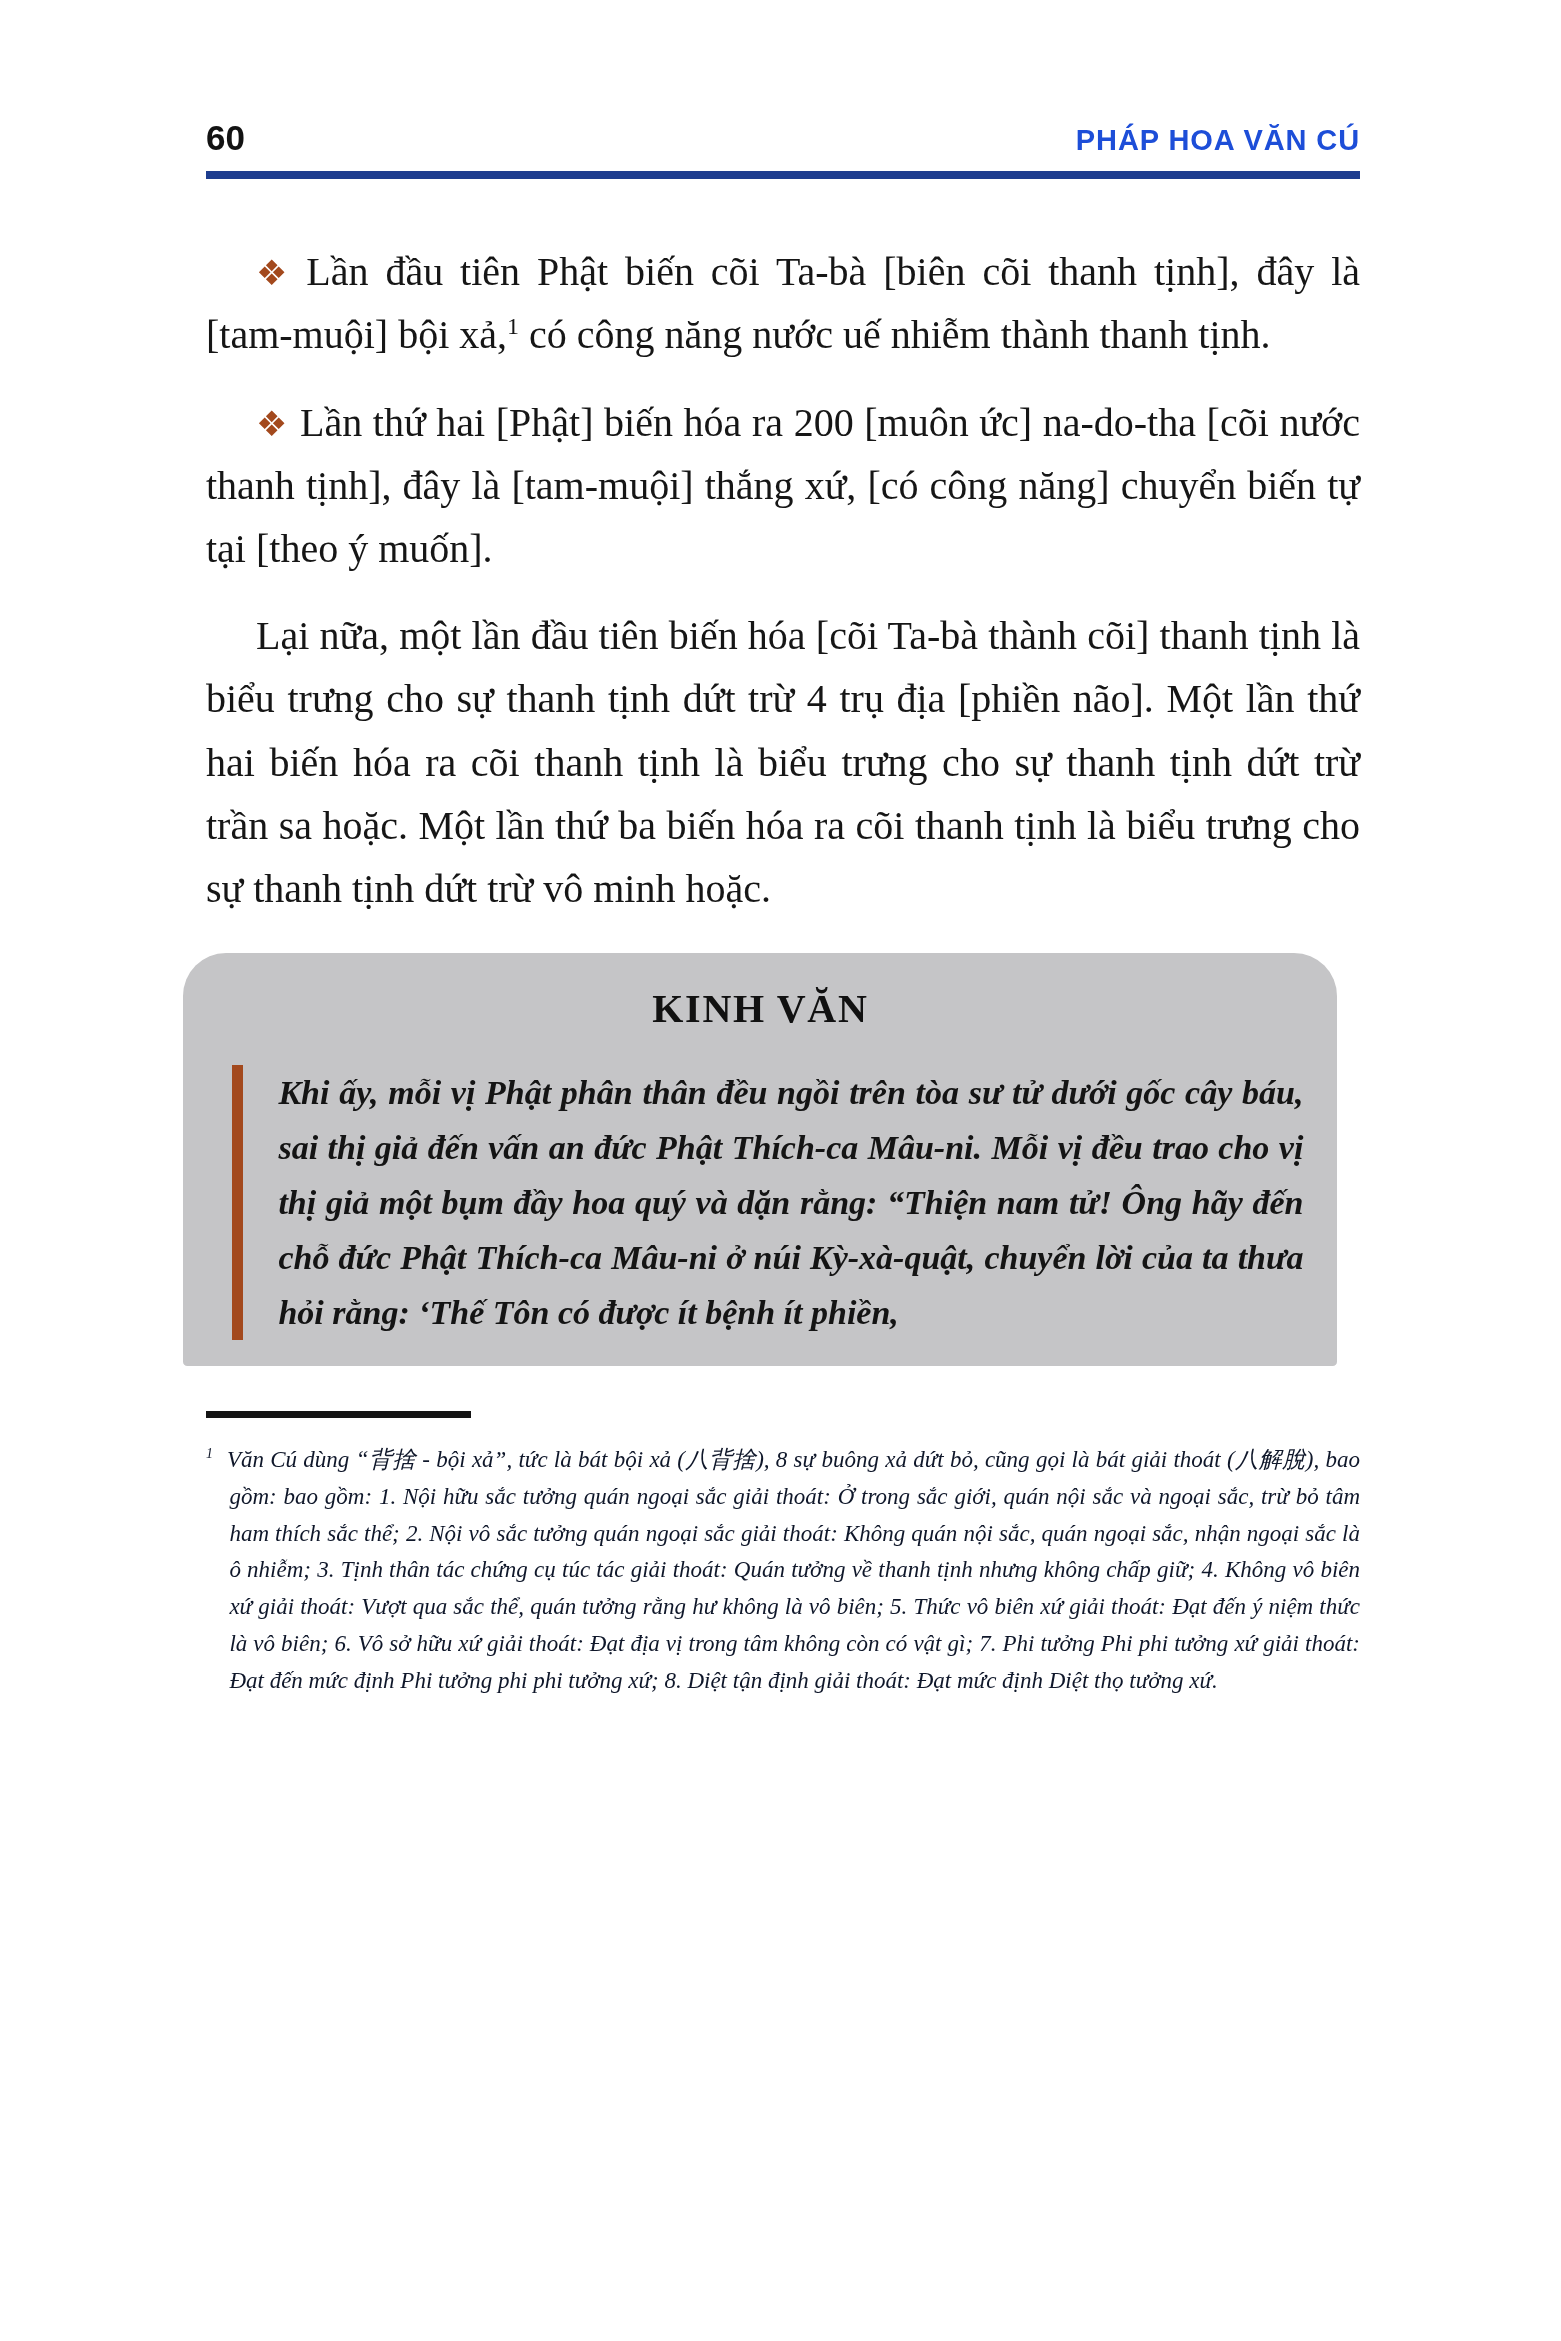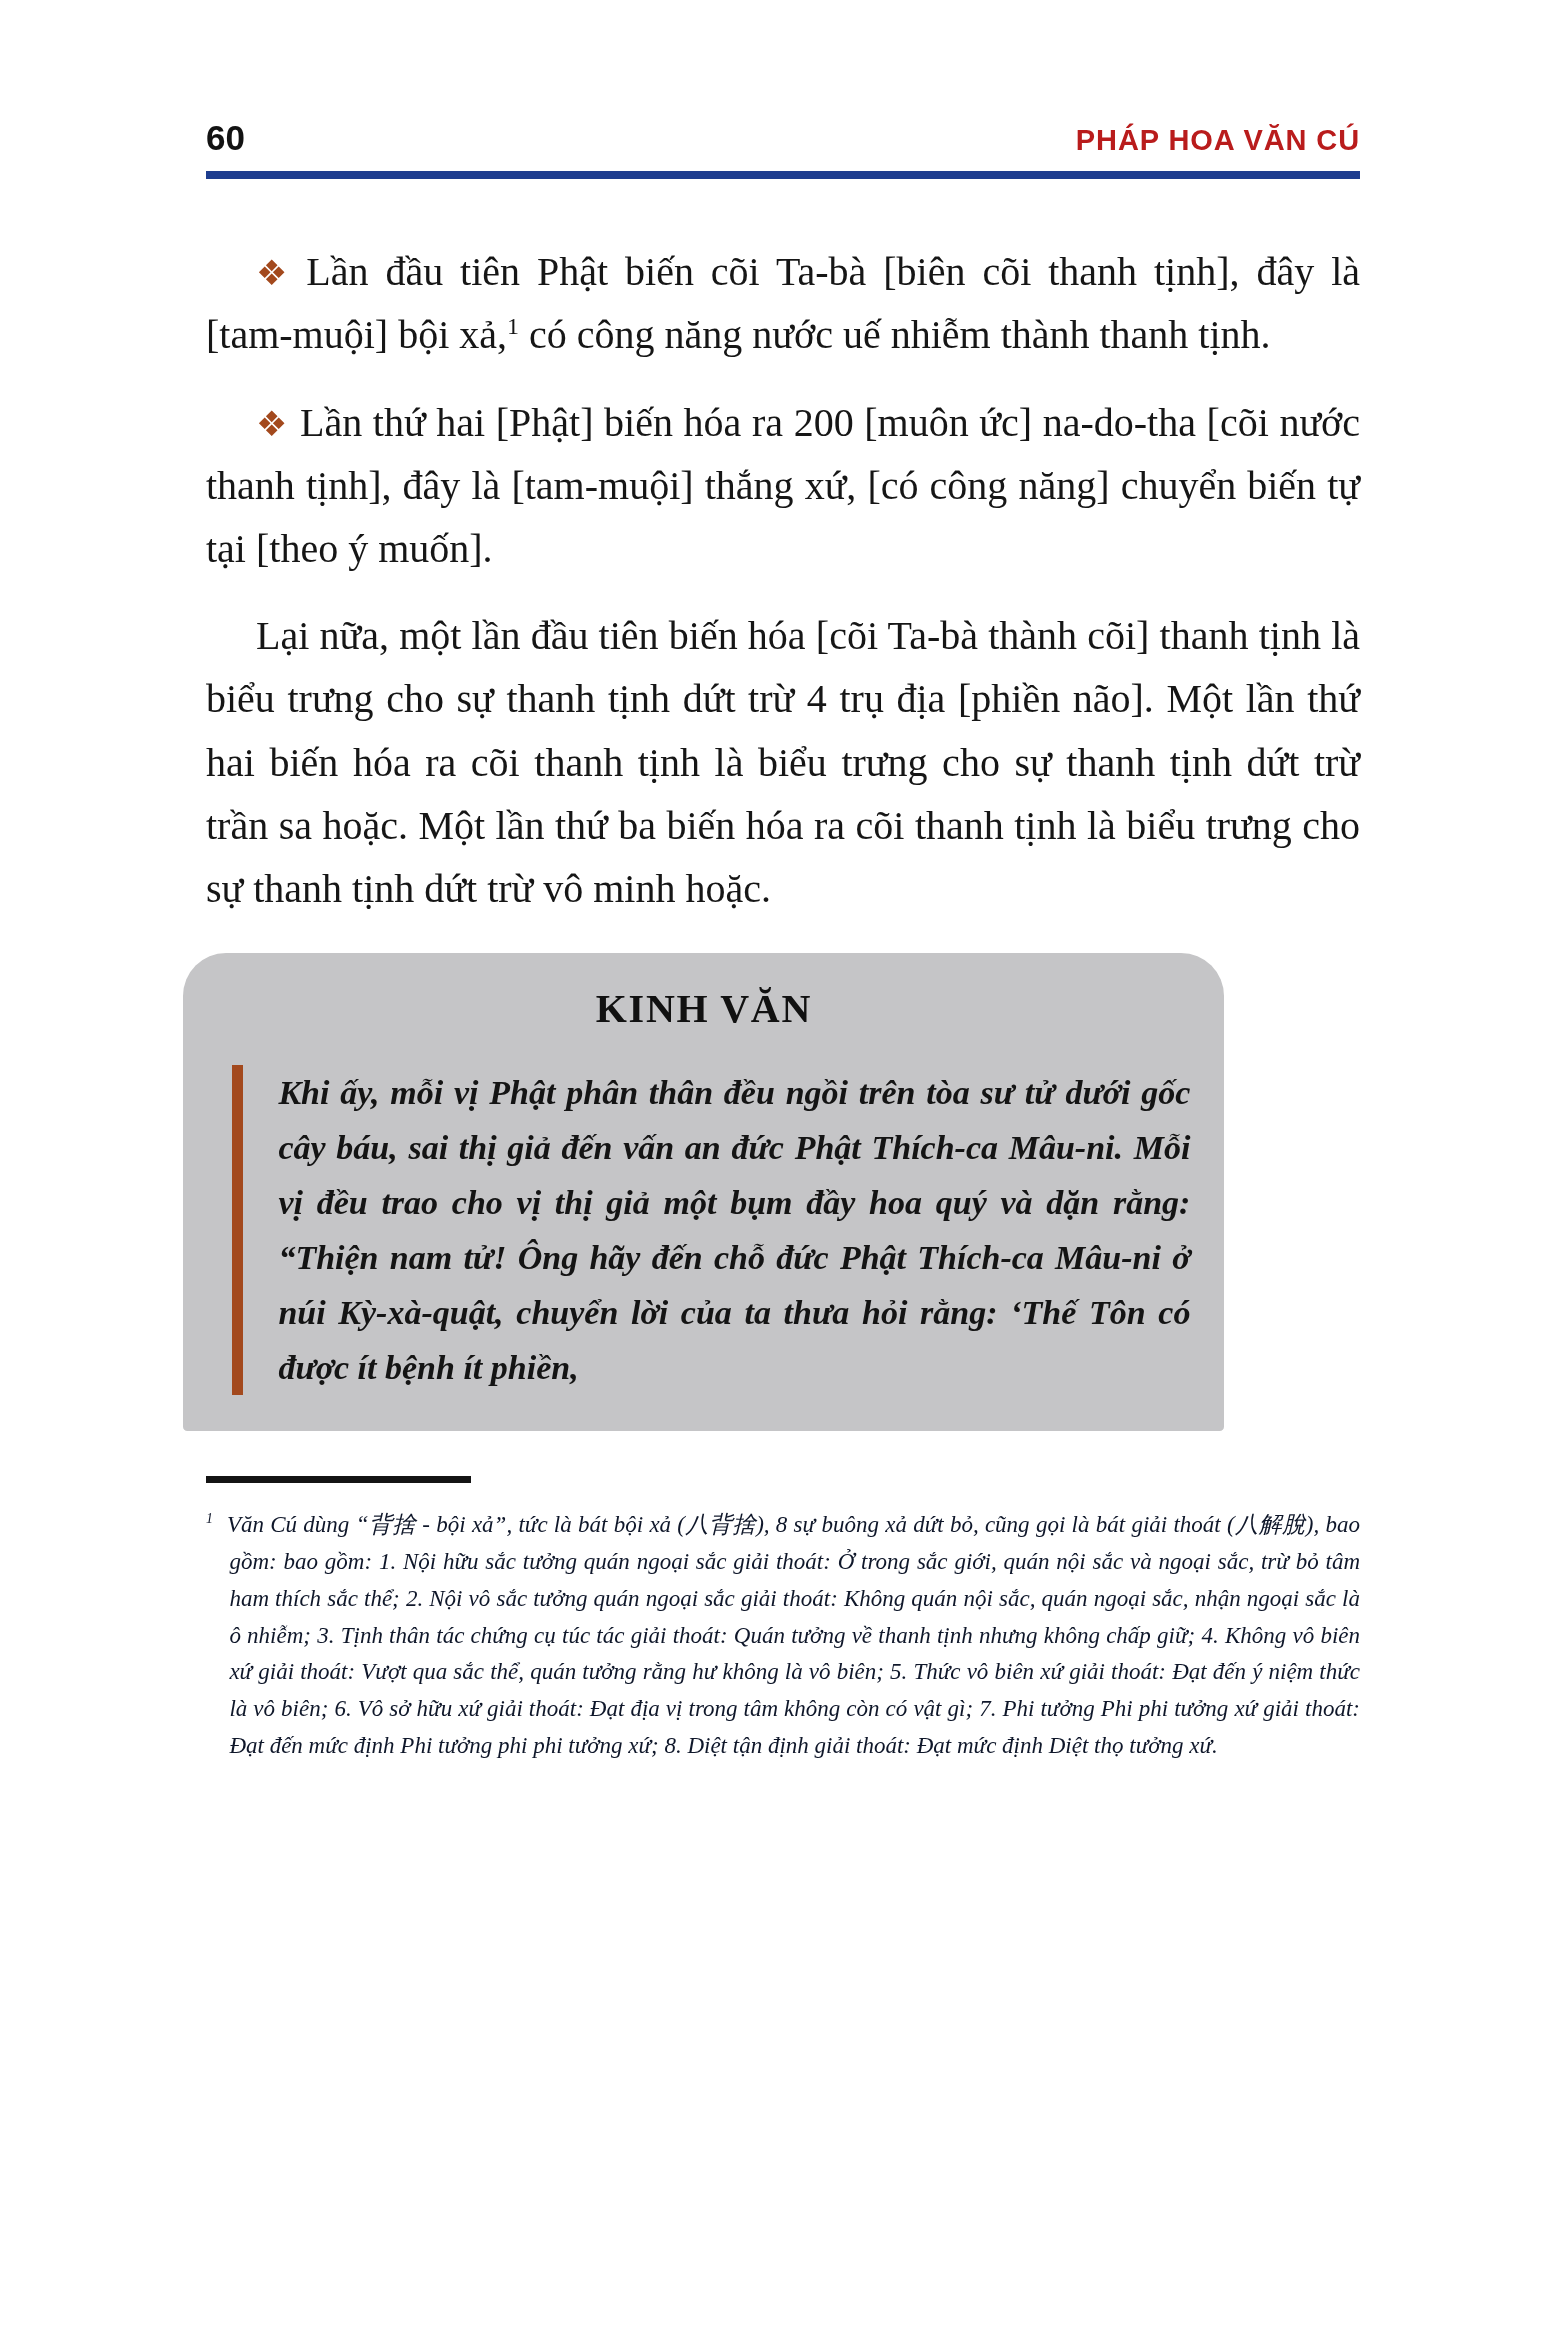--- a/index.html
+++ b/index.html
@@ -33,21 +33,21 @@
     font-size: 35px;
     line-height: 1;
     color: #121212;
   }
   .running-title {
     font-family: "Liberation Sans", sans-serif;
     font-weight: 700;
     font-size: 29px;
     line-height: 1;
     letter-spacing: 0.9px;
-    color: #b91c1c;
+    color: #1d4ed8;
   }
   .header-rule {
     margin-top: 15.6px;
     height: 8.7px;
     background: #1e3d8f;
   }
 
   
   .body-text { margin-top: 61px; }
   .para {
@@ -66,25 +66,25 @@
   .fnref {
     font-size: 60%;
     vertical-align: super;
     line-height: 0;
   }
 
   
   .kinhvan-box {
     margin-top: 33px;
     margin-left: -22.6px;
-    width: 1041px;
+    width: 1154px;
     box-sizing: border-box;
     background: #c5c5c7;
     border-radius: 43px 43px 4.3px 4.3px;
-    padding: 28px 0 36px 0;
+    padding: 28px 0 26px 0;
   }
   .kinhvan-title {
     text-align: center;
     font-weight: 700;
     font-size: 40px;
     letter-spacing: 1.7px;
     color: #111111;
     margin: 3.5px 0 33px 0;
   }
   .kinhvan-quote {

